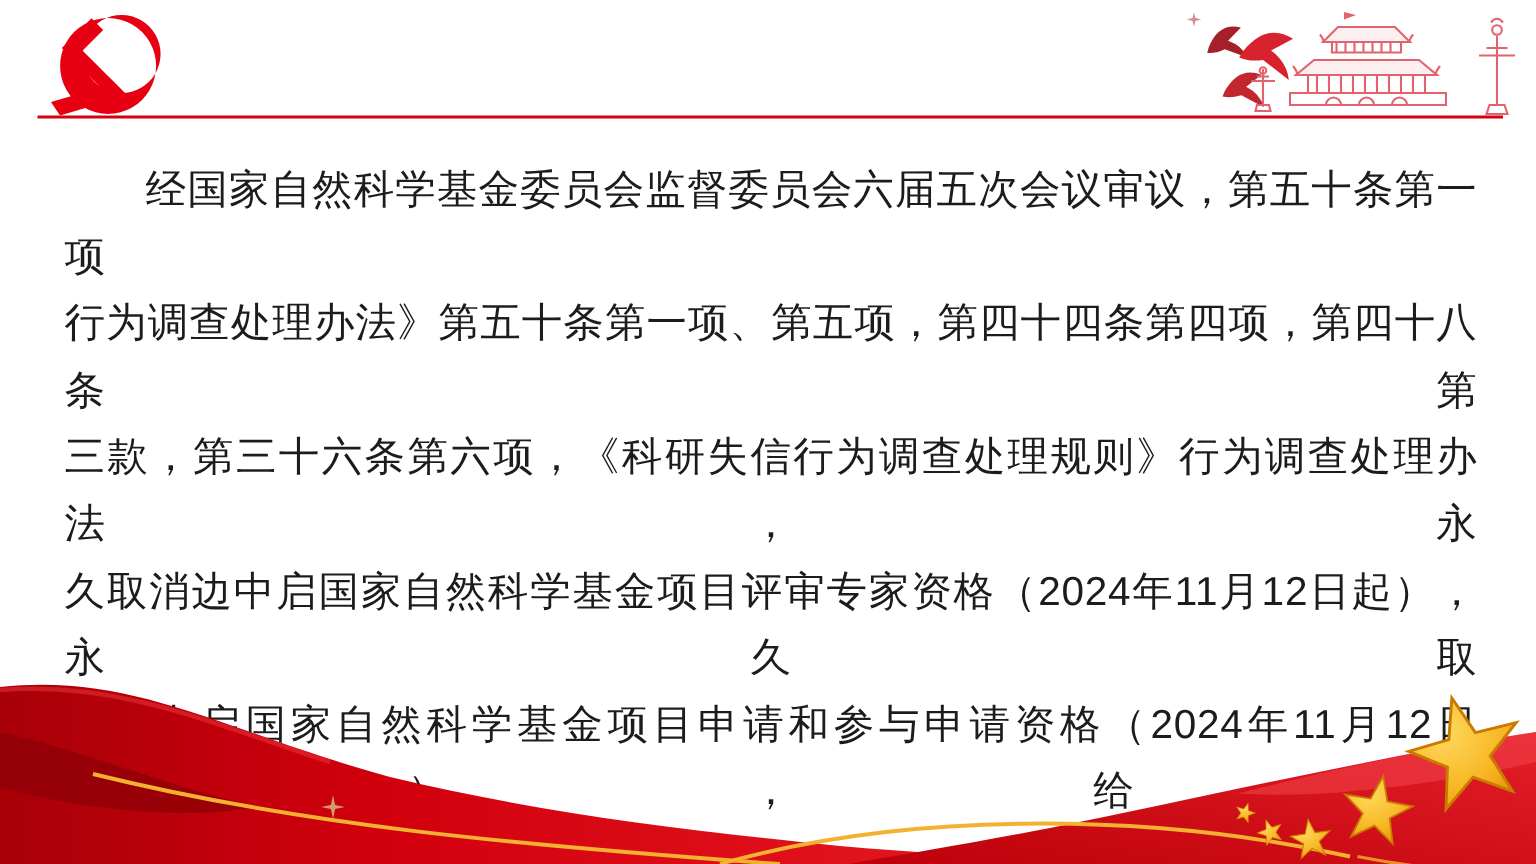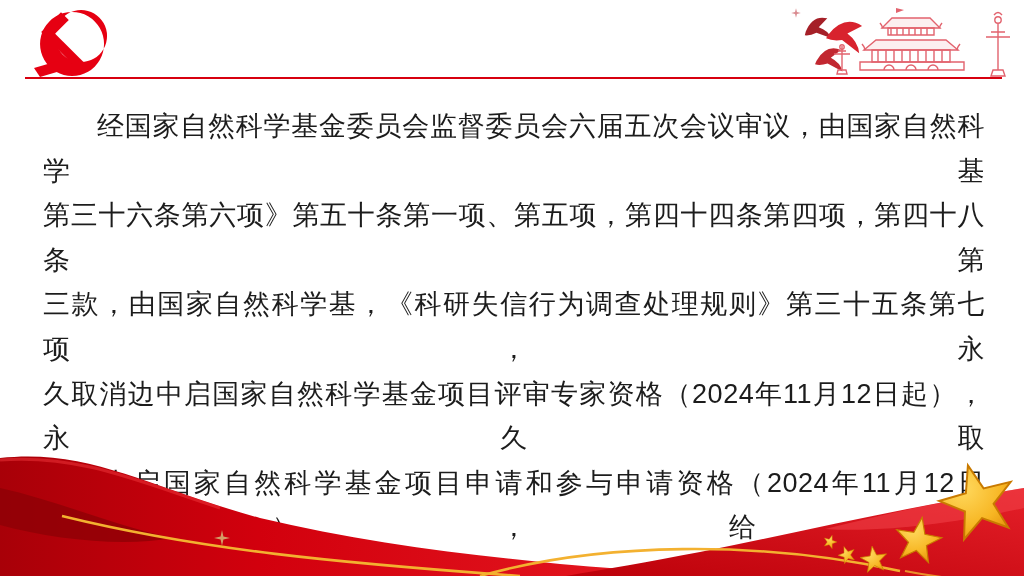--- a/index.html
+++ b/index.html
@@ -64,23 +64,23 @@
 
       <path d="M218,18 L218,64 M211,26 L225,26 M206,31 L230,31 M213,64 L223,64 L225,70 L211,70 Z"></path>
       <circle cx="218" cy="14" r="3.2"></circle>
       <path d="M214,9 Q218,4 222,9"></path>
     </g>
   </svg>
 
   <div class="divider"></div>
 
   <div class="body-text">
-      <div class="text-line indent just">经国家自然科学基金委员会监督委员会六届五次会议审议，由国家自然科学基</div>
-      <div class="text-line just">第三十六条第六项》第五十条第一项、第五项，第四十四条第四项，第四十八条第</div>
-      <div class="text-line just">三款，由国家自然科学基，《科研失信行为调查处理规则》第三十五条第七项，永</div>
+      <div class="text-line indent just">经国家自然科学基金委员会监督委员会六届五次会议审议，第五十条第一项</div>
+      <div class="text-line just">行为调查处理办法》第五十条第一项、第五项，第四十四条第四项，第四十八条第</div>
+      <div class="text-line just">三款，第三十六条第六项，《科研失信行为调查处理规则》行为调查处理办法，永</div>
       <div class="text-line just">久取消边中启国家自然科学基金项目评审专家资格（2024年11月12日起），永久取</div>
       <div class="text-line just">消边中启国家自然科学基金项目申请和参与申请资格（2024年11月12日起），给予</div>
     </div>
 
   <svg class="ribbon" viewBox="0 0 1024 146" preserveAspectRatio="none" aria-hidden="true">
     <defs>
       <linearGradient id="gl" x1="0" y1="0" x2="1" y2="0">
         <stop offset="0" stop-color="#a80008"></stop>
         <stop offset="0.35" stop-color="#d2000d"></stop>
         <stop offset="1" stop-color="#e81c24"></stop>

